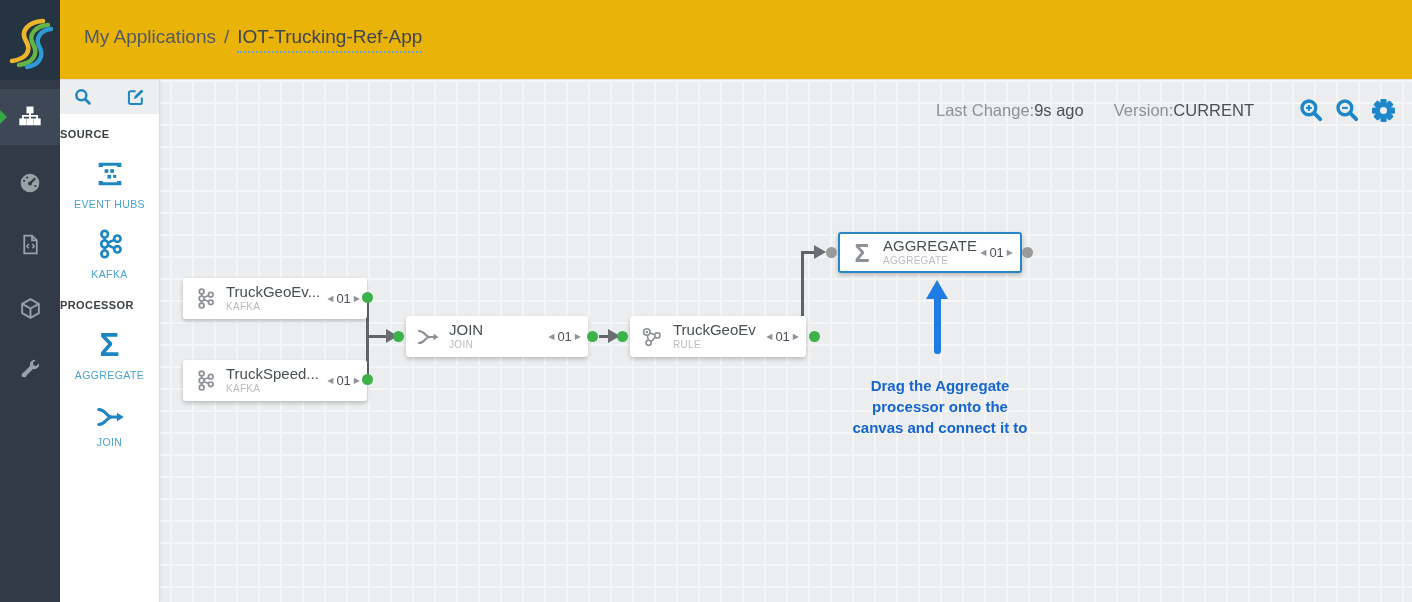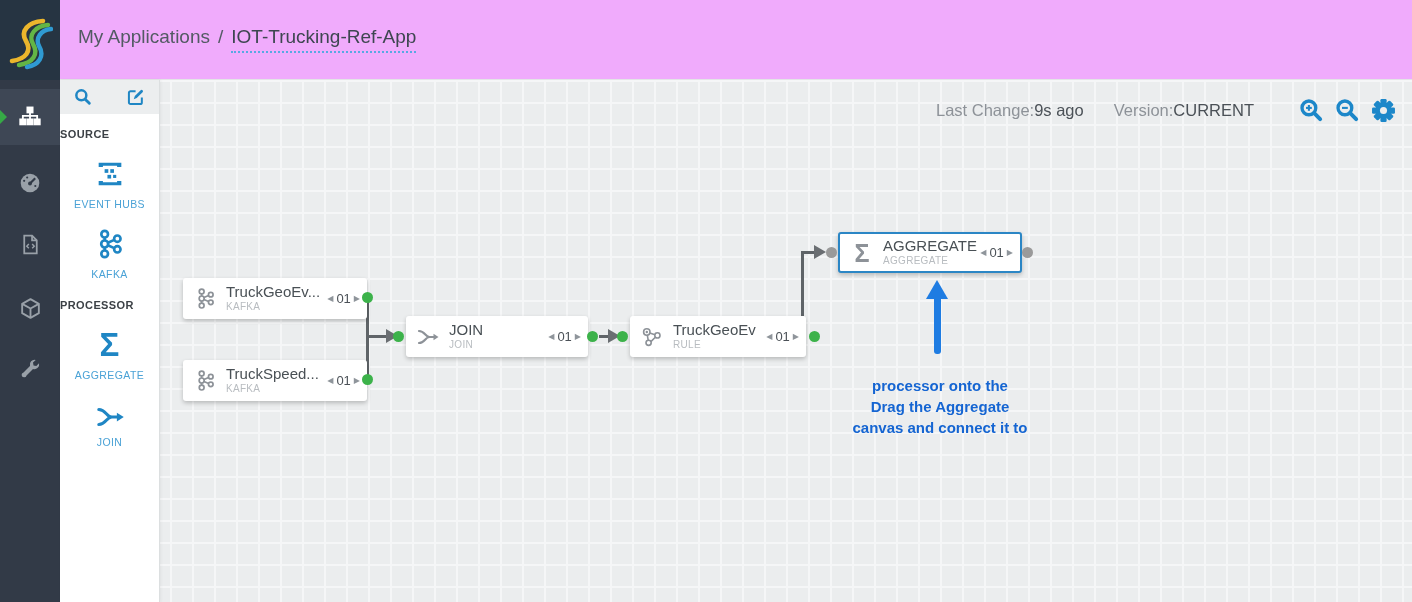--- a/index.html
+++ b/index.html
@@ -9,21 +9,21 @@
   
   .logo{position:absolute;left:0;top:0;width:60px;height:80px;background:#263442;display:flex;align-items:center;justify-content:center;cursor:pointer}
 
   
   .sidebar{position:absolute;left:0;top:80px;width:60px;height:522px;background:#323a47}
   .sb-item{position:absolute;left:0;width:60px;height:56px;display:flex;align-items:center;justify-content:center;cursor:pointer}
   .sb-item.active{background:#3e4755}
   .sb-chevron{position:absolute;left:0;top:50%;margin-top:-7px;width:0;height:0;border-top:7px solid transparent;border-bottom:7px solid transparent;border-left:7px solid #36a946}
 
   
-  .header{position:absolute;left:60px;top:0;width:1352px;height:80px;background:#f0abfc;border-bottom:1px solid #e3e5e6;display:flex;align-items:center;padding-left:18px}
+  .header{position:absolute;left:60px;top:0;width:1352px;height:80px;background:#eab308;border-bottom:1px solid #e3e5e6;display:flex;align-items:center;padding-left:24px}
   .breadcrumb{font-size:19px;color:#525a63;display:flex;align-items:baseline;gap:8px}
   .crumb-app{color:#3d4650;border-bottom:2px dotted #58a8e2;padding-bottom:3px;cursor:pointer}
   .crumb-root{cursor:pointer}
 
   
   .canvas{position:absolute;left:60px;top:80px;width:1352px;height:522px;background-color:#ebedee;
     background-image:linear-gradient(#f5f6f7 2px,transparent 2px),linear-gradient(90deg,#f5f6f7 2px,transparent 2px);
     background-size:22px 22px}
 
   
@@ -290,22 +290,22 @@
   <div class="dot green" style="left:333px;top:251px"></div>
   <div class="dot green" style="left:527px;top:251px"></div>
   <div class="dot green" style="left:557px;top:251px"></div>
   <div class="dot green" style="left:749px;top:251px"></div>
   <div class="dot gray" style="left:766px;top:167px"></div>
   <div class="dot gray" style="left:962px;top:167px"></div>
 
   <div class="annot-arrow-head"></div>
   <div class="annot-arrow-shaft"></div>
   <div class="annot-text">
+    <div>Drag the Aggregate</div>
     <div>processor onto the</div>
-    <div>Drag the Aggregate</div>
     <div>canvas and connect it to</div>
   </div>
 
   <div class="palette">
     <div class="p-toolbar">
       <span class="p-tool">
         <svg width="20" height="20" viewBox="0 0 24 24">
           <circle cx="10" cy="10" r="6" fill="none" stroke="#1f86c4" stroke-width="3"></circle>
           <line x1="14.6" y1="14.6" x2="19.6" y2="19.6" stroke="#1f86c4" stroke-width="3.4" stroke-linecap="round"></line>
         </svg>

